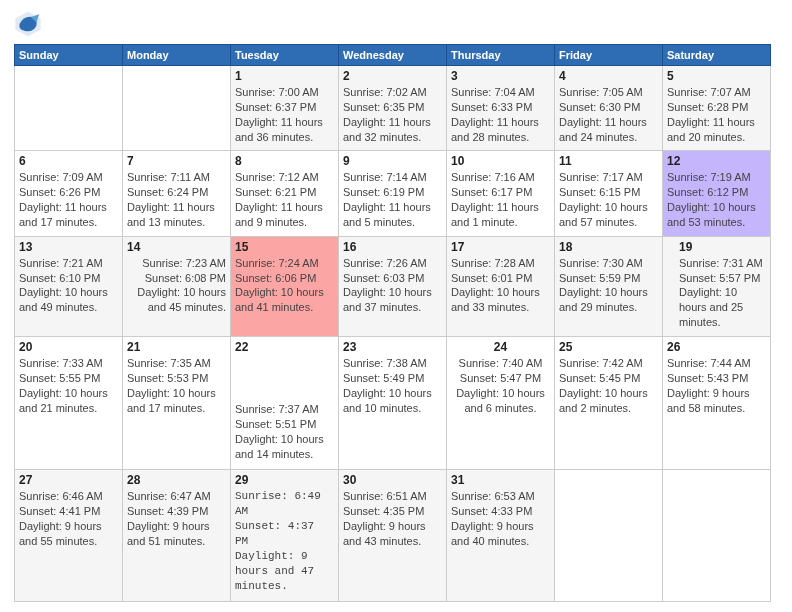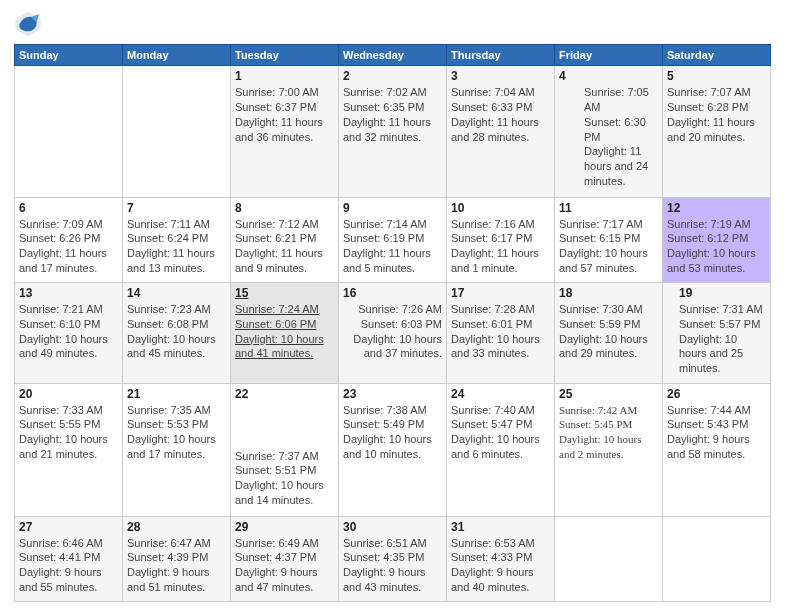--- a/index.html
+++ b/index.html
@@ -157,21 +157,21 @@
 Daylight: 11 hours and 32 minutes.</div>
           </td>
           <td style="background: rgb(245, 245, 245);">
             <span class="day-number">3</span>
             <div class="day-info" style="white-space: pre-line;">Sunrise: 7:04 AM
 Sunset: 6:33 PM
 Daylight: 11 hours and 28 minutes.</div>
           </td>
           <td style="background: rgb(245, 245, 245);">
             <span class="day-number">4</span>
-            <div class="day-info" style="white-space: pre-line; margin-left: 25px;">Sunrise: 7:05 AM
+            <div class="day-info" style="white-space: pre-line;">Sunrise: 7:05 AM
 Sunset: 6:30 PM
 Daylight: 11 hours and 24 minutes.</div>
           </td>
           <td style="background: rgb(245, 245, 245);">
             <span class="day-number">5</span>
             <div class="day-info" style="white-space: pre-line;">Sunrise: 7:07 AM
 Sunset: 6:28 PM
 Daylight: 11 hours and 20 minutes.</div>
           </td>
         </tr>
@@ -221,33 +221,33 @@
         </tr>
         <tr>
           <td style="background: rgb(245, 245, 245);">
             <span class="day-number">13</span>
             <div class="day-info" style="white-space: pre-line;">Sunrise: 7:21 AM
 Sunset: 6:10 PM
 Daylight: 10 hours and 49 minutes.</div>
           </td>
           <td style="background: rgb(245, 245, 245);">
             <span class="day-number">14</span>
-            <div class="day-info" style="white-space: pre-line;">Sunrise: 7:23 AM
+            <div class="day-info" style="white-space: pre-line; text-align: right;">Sunrise: 7:23 AM
 Sunset: 6:08 PM
 Daylight: 10 hours and 45 minutes.</div>
           </td>
-          <td style="background: #e5e5e5; text-decoration: underline;">
+          <td style="background: #fca5a5;">
             <span class="day-number">15</span>
             <div class="day-info" style="white-space: pre-line;">Sunrise: 7:24 AM
 Sunset: 6:06 PM
 Daylight: 10 hours and 41 minutes.</div>
           </td>
           <td style="background: rgb(245, 245, 245);">
             <span class="day-number">16</span>
-            <div class="day-info" style="white-space: pre-line; text-align: right;">Sunrise: 7:26 AM
+            <div class="day-info" style="white-space: pre-line;">Sunrise: 7:26 AM
 Sunset: 6:03 PM
 Daylight: 10 hours and 37 minutes.</div>
           </td>
           <td style="background: rgb(245, 245, 245);">
             <span class="day-number">17</span>
             <div class="day-info" style="white-space: pre-line;">Sunrise: 7:28 AM
 Sunset: 6:01 PM
 Daylight: 10 hours and 33 minutes.</div>
           </td>
           <td style="background: rgb(245, 245, 245);">
@@ -281,29 +281,29 @@
             <div class="day-info" style="white-space: pre-line; margin-top: 48px;">Sunrise: 7:37 AM
 Sunset: 5:51 PM
 Daylight: 10 hours and 14 minutes.</div>
           </td>
           <td style="background: rgb(255, 255, 255);">
             <span class="day-number">23</span>
             <div class="day-info" style="white-space: pre-line;">Sunrise: 7:38 AM
 Sunset: 5:49 PM
 Daylight: 10 hours and 10 minutes.</div>
           </td>
-          <td style="background: rgb(255, 255, 255);">
+          <td style="background: rgb(255, 255, 255); text-align: center;">
             <span class="day-number">24</span>
             <div class="day-info" style="white-space: pre-line;">Sunrise: 7:40 AM
 Sunset: 5:47 PM
 Daylight: 10 hours and 6 minutes.</div>
           </td>
           <td style="background: rgb(255, 255, 255);">
             <span class="day-number">25</span>
-            <div class="day-info" style="white-space: pre-line; font-family: Liberation Serif, serif;">Sunrise: 7:42 AM
+            <div class="day-info" style="white-space: pre-line;">Sunrise: 7:42 AM
 Sunset: 5:45 PM
 Daylight: 10 hours and 2 minutes.</div>
           </td>
           <td style="background: rgb(255, 255, 255);">
             <span class="day-number">26</span>
             <div class="day-info" style="white-space: pre-line;">Sunrise: 7:44 AM
 Sunset: 5:43 PM
 Daylight: 9 hours and 58 minutes.</div>
           </td>
         </tr>
@@ -315,21 +315,21 @@
 Daylight: 9 hours and 55 minutes.</div>
           </td>
           <td style="background: rgb(245, 245, 245);">
             <span class="day-number">28</span>
             <div class="day-info" style="white-space: pre-line;">Sunrise: 6:47 AM
 Sunset: 4:39 PM
 Daylight: 9 hours and 51 minutes.</div>
           </td>
           <td style="background: rgb(245, 245, 245);">
             <span class="day-number">29</span>
-            <div class="day-info" style="white-space: pre-line;">Sunrise: 6:49 AM
+            <div class="day-info" style="white-space: pre-line; font-family: Liberation Mono, monospace;">Sunrise: 6:49 AM
 Sunset: 4:37 PM
 Daylight: 9 hours and 47 minutes.</div>
           </td>
           <td style="background: rgb(245, 245, 245);">
             <span class="day-number">30</span>
             <div class="day-info" style="white-space: pre-line;">Sunrise: 6:51 AM
 Sunset: 4:35 PM
 Daylight: 9 hours and 43 minutes.</div>
           </td>
           <td style="background: rgb(245, 245, 245);">

